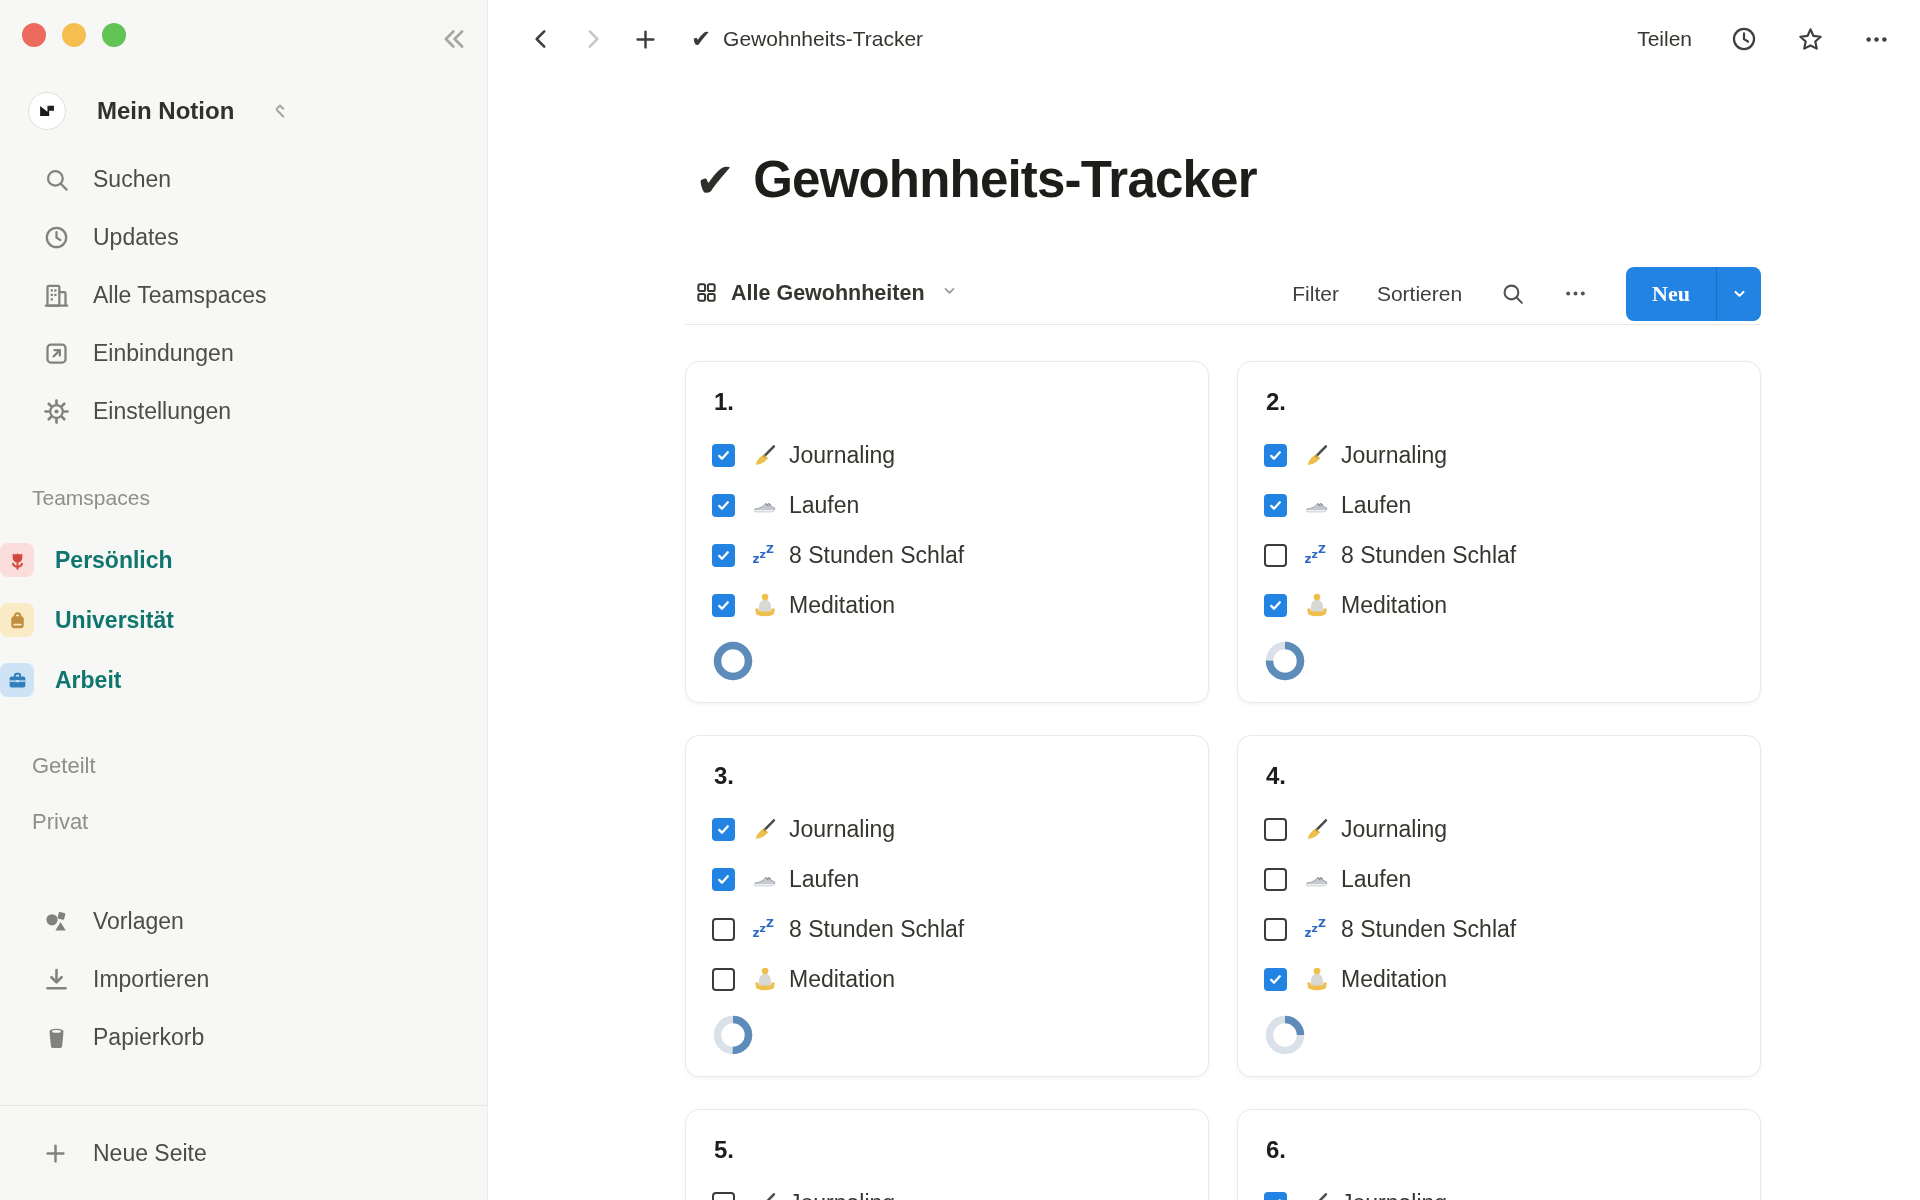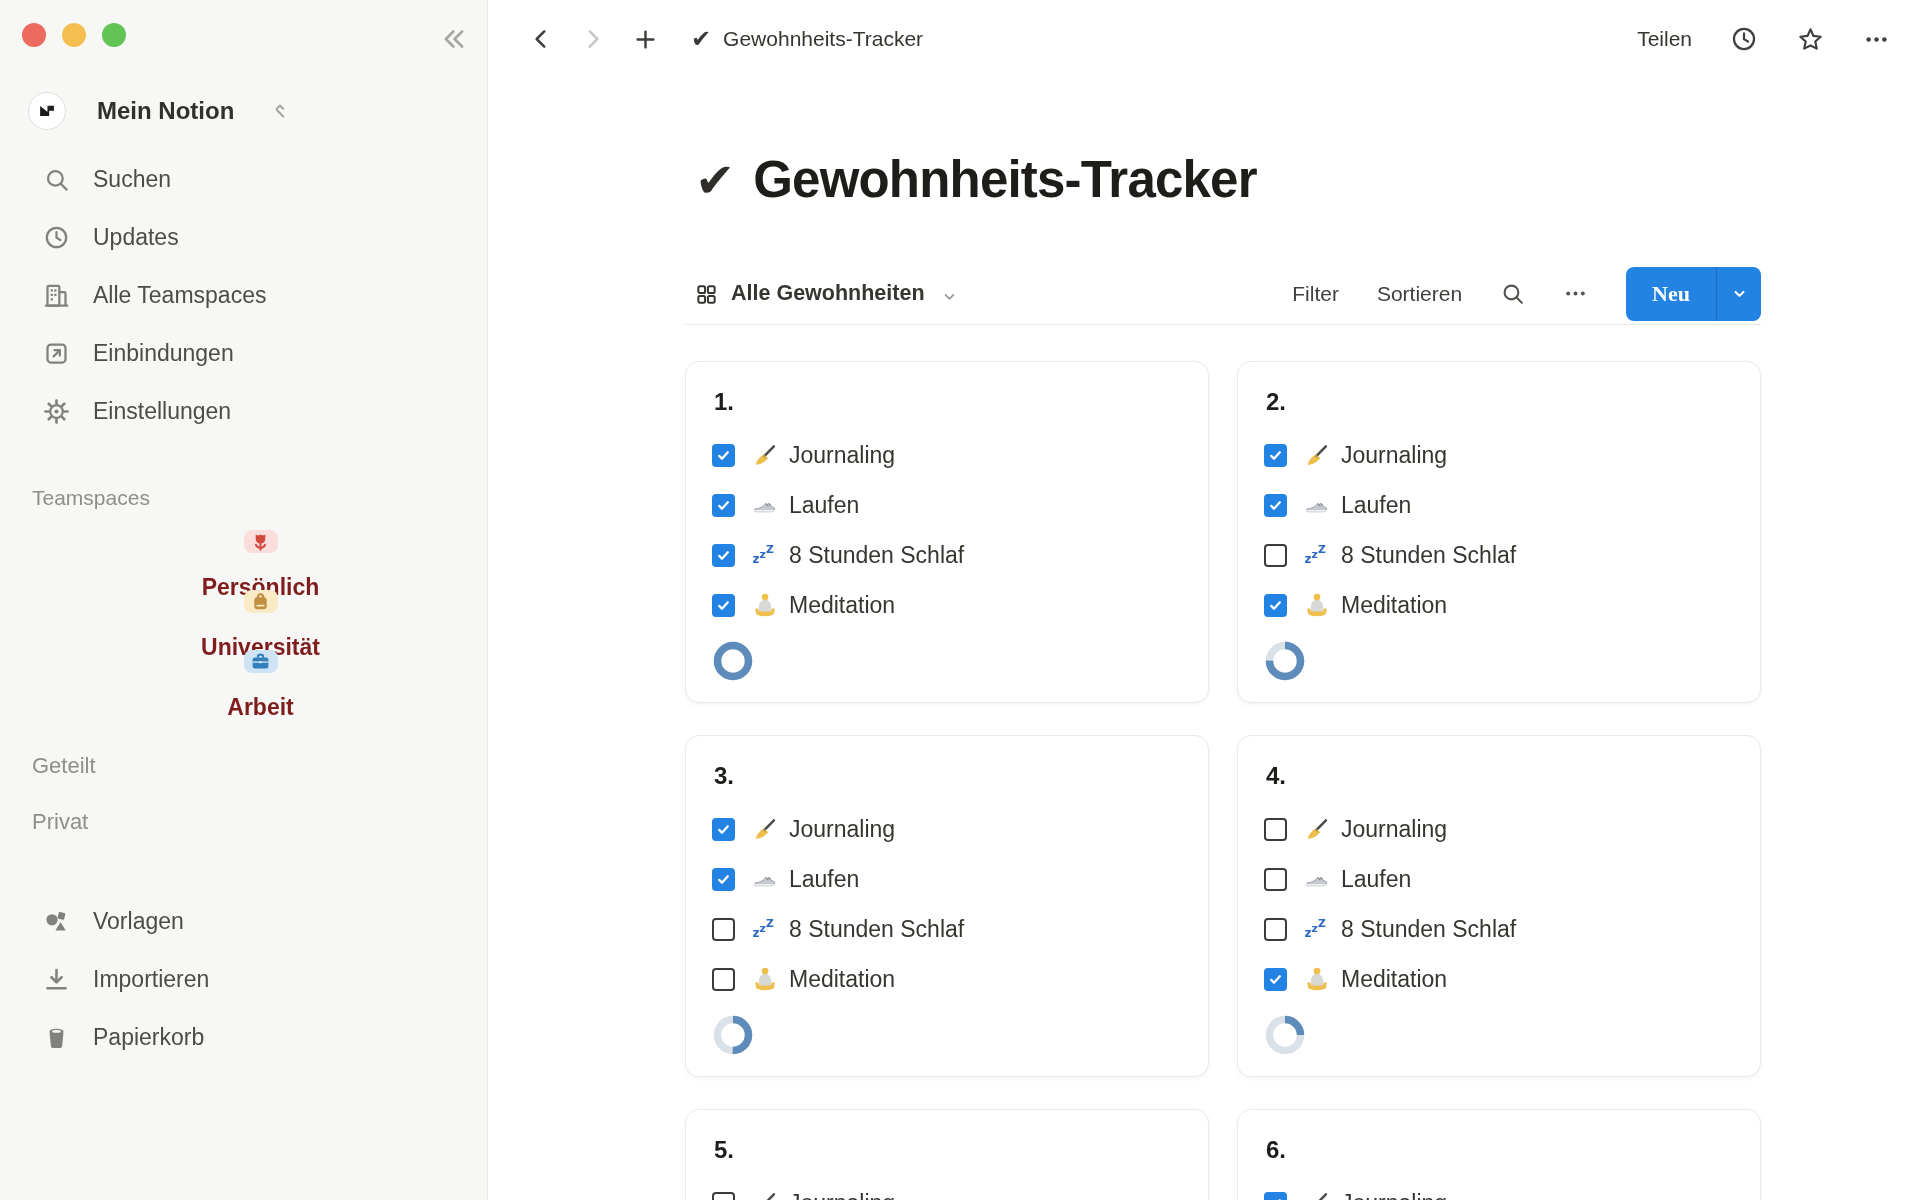--- a/index.html
+++ b/index.html
@@ -28,22 +28,22 @@
   .ws-chevrons { color:#A6A5A0; margin-left:4px; }
 
   .nav { margin-top:20px; }
   .nav-item { display:flex; align-items:center; gap:23px; height:58px; padding-left:42px;
               font-size:23px; font-weight:500; color:#4D4C47; cursor:pointer; }
   .nav-item .nico { width:28px; color:#82817C; display:flex; justify-content:center; }
 
   .section-header { margin-top:36px; height:44px; display:flex; align-items:center; padding-left:32px;
                     font-size:21px; font-weight:500; color:#8F8E89; }
   .section-header.mb { margin-bottom:10px; }
-  .ts-item { display:flex; align-items:center; gap:21px; height:60px; padding-left:34px;
-             font-size:23px; font-weight:600; color:#7f1d1d; cursor:pointer;flex-direction:column; }
+  .ts-item { display:flex; align-items:center; gap:21px; height:60px; 
+             font-size:23px; font-weight:600; color:#0f766e; cursor:pointer; }
   .ts-tile { width:34px; height:34px; border-radius:8px; display:flex; align-items:center; justify-content:center; }
 
   .section-plain { height:56px; display:flex; align-items:center; padding-left:32px;
                    font-size:22px; font-weight:500; color:#8F8E89; cursor:pointer; }
   .footer-nav { margin-top:42px; }
   .sidebar-bottom { position:absolute; left:0; right:0; bottom:0; height:95px;
                     border-top:1px solid #E7E6E3; display:flex; align-items:center; gap:23px;
                     padding-left:42px; font-size:23px; font-weight:500; color:#4D4C47; cursor:pointer; }
   .sidebar-bottom .nico { width:28px; color:#82817C; }
 
@@ -59,21 +59,21 @@
   .tb-right { margin-left:auto; display:flex; align-items:center; gap:38px; }
   .share-label { font-size:21px; color:#37352F; cursor:pointer; }
 
   .content { margin-left:197px; width:1076px; }
   .page-title { margin:66px 0 0 10px; display:flex; align-items:center; gap:18px; line-height:72px; }
   .title-check { font-family:"DejaVu Sans",sans-serif; font-size:48px; color:#2F2E2B; }
   .title-text { font-size:51px; font-weight:700; letter-spacing:-0.8px; color:#1E1D1A; }
 
   .toolbar { margin-top:47px; height:62px; display:flex; align-items:center;
              border-bottom:1px solid #E9E9E7; padding:0 0 0 10px; }
-  .view-switch { display:flex; align-items:flex-end; gap:13px; cursor:pointer; }
+  .view-switch { display:flex; align-items:flex-start; gap:13px; cursor:pointer; }
   .view-grid-ic { color:#37352F; }
   .view-label { font-size:21.5px; font-weight:700; color:#37352F; }
   .view-chevron { color:#9B9A95; margin-left:2px; }
   .toolbar-right { margin-left:auto; display:flex; align-items:center; gap:38px; }
   .tb-text-btn { font-size:21px; color:#403F3B; cursor:pointer; }
   .tb-icon-btn { color:#55544F; cursor:pointer; }
   .neu-btn { display:flex; align-items:stretch; height:54px; border-radius:8px; overflow:hidden;
              background:#2383E2; cursor:pointer; }
   .neu-main { display:flex; align-items:center; padding:0 26px; color:#fff; font-size:22px; font-weight:600;font-family:Liberation Serif, serif; }
   .neu-divider { width:1px; background:rgba(0,0,0,0.16); }
@@ -248,20 +248,28 @@
           <svg width="27" height="27" viewBox="0 0 24 24" fill="none">
             <path d="M5.8 7.5l1.25 12.6c.07.74.7 1.3 1.44 1.3h7.02c.74 0 1.37-.56 1.44-1.3L18.2 7.5z" fill="currentColor"></path>
             <ellipse cx="12" cy="6.6" rx="6.2" ry="2.3" fill="currentColor"></ellipse>
             <ellipse cx="12" cy="6.6" rx="4" ry="1.2" fill="#F7F7F5"></ellipse>
           </svg>
         </span>
         <span>Papierkorb</span>
       </div>
     </nav>
 
+  <div class="sidebar-bottom">
+    <span class="nico">
+      <svg width="27" height="27" viewBox="0 0 24 24" fill="none" stroke="currentColor" stroke-width="2.2" stroke-linecap="round">
+          <path d="M12 5v14M5 12h14"></path>
+        </svg>
+    </span>
+    <span>Neue Seite</span>
+  </div>
 </aside>
 
 <div class="main">
   <header class="topbar">
     <div class="tb-left">
       <span class="tb-ic">
         <svg width="26" height="26" viewBox="0 0 24 24" fill="none" stroke="currentColor" stroke-width="2.3" stroke-linecap="round" stroke-linejoin="round">
             <path d="M15 5l-7 7 7 7"></path>
           </svg>
       </span>

